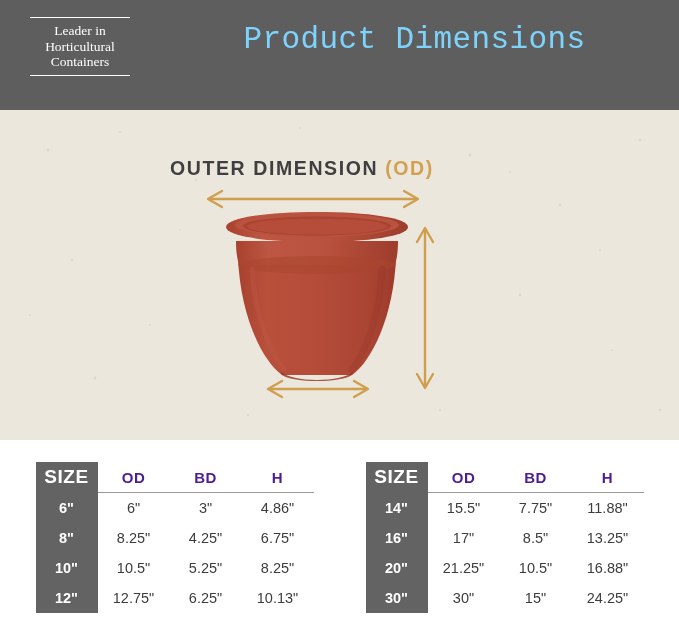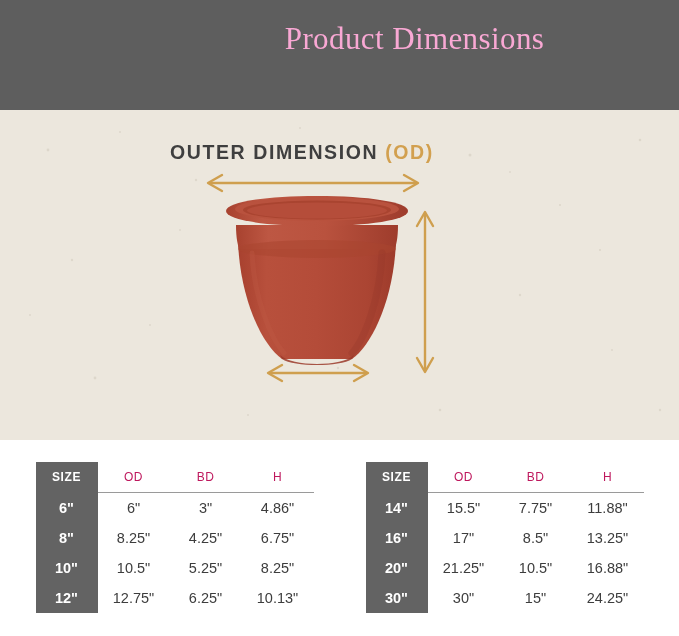--- a/index.html
+++ b/index.html
@@ -64,22 +64,22 @@
   }
   .header-title {
     position: absolute;
     left: 0; top: 0;
     width: 679px; height: 78px;
     display: flex;
     align-items: center;
     justify-content: center;
     padding-left: 150px;
     box-sizing: border-box;
-    color: #f9a8d4;
-    font-family: Liberation Serif, serif;
+    color: #7dd3fc;
+    font-family: Liberation Mono, monospace;
     font-size: 31px;
     letter-spacing: 0.4px;
   }
 
   
   .diagram {
     position: absolute;
     left: 0; top: 110px;
     width: 679px;
     height: 330px;
@@ -91,21 +91,21 @@
     width: 759px;
     height: 362px;
     background: #ece7dd;
     border-bottom-left-radius: 50% 34px;
     border-bottom-right-radius: 50% 34px;
   }
   .speckles { position: absolute; left: 0; top: 0; }
 
   .diagram-inner {
     position: absolute;
-    left: 0; top: 0;
+    left: 0; top: 16px;
     width: 679px; height: 366px;
   }
 
   .lbl {
     position: absolute;
     font-family: "Liberation Sans", sans-serif;
     font-size: 19.5px;
     font-weight: bold;
     letter-spacing: 1.6px;
     color: #3f3f3f;
@@ -144,39 +144,44 @@
     color: #3d3d3d;
     font-weight: normal;
   }
   .dim-table th.size-h,
   .dim-table td.size-c {
     background: #636363;
     color: #ffffff;
     font-weight: bold;
     width: 62px;
   }
-  .dim-table th.size-h { font-size: 12px; letter-spacing: 0.6px; }
+  .dim-table th.size-h { font-size: 19px; letter-spacing: 0.6px; }
   .dim-table td.size-c { font-size: 14.5px; }
   .dim-table th.col-h {
-    font-size: 12px;
-    font-weight: normal;
-    color: #be185d;
+    font-size: 15px;
+    font-weight: bold;
+    color: #4c1d95;
     letter-spacing: 0.5px;
     width: 72px;
     border-bottom: 1.3px solid #9a9a9a;
   }
   .dim-table th.size-h { border-bottom: none; }
   .dim-table tbody td { width: 72px; }
 </style>
 </head>
 <body>
 
 <div class="header">
 
   <div class="logo-block">
+    <div class="logo-text">
+      <div>Leader in</div>
+      <div>Horticultural</div>
+      <div>Containers</div>
+    </div>
   </div>
 
   <div class="header-title">Product Dimensions</div>
 </div>
 
 <div class="diagram">
   <div class="diagram-bg"></div>
 
   <svg class="speckles" width="679" height="330">
     <g fill="#cfc8ba" opacity="0.5">

